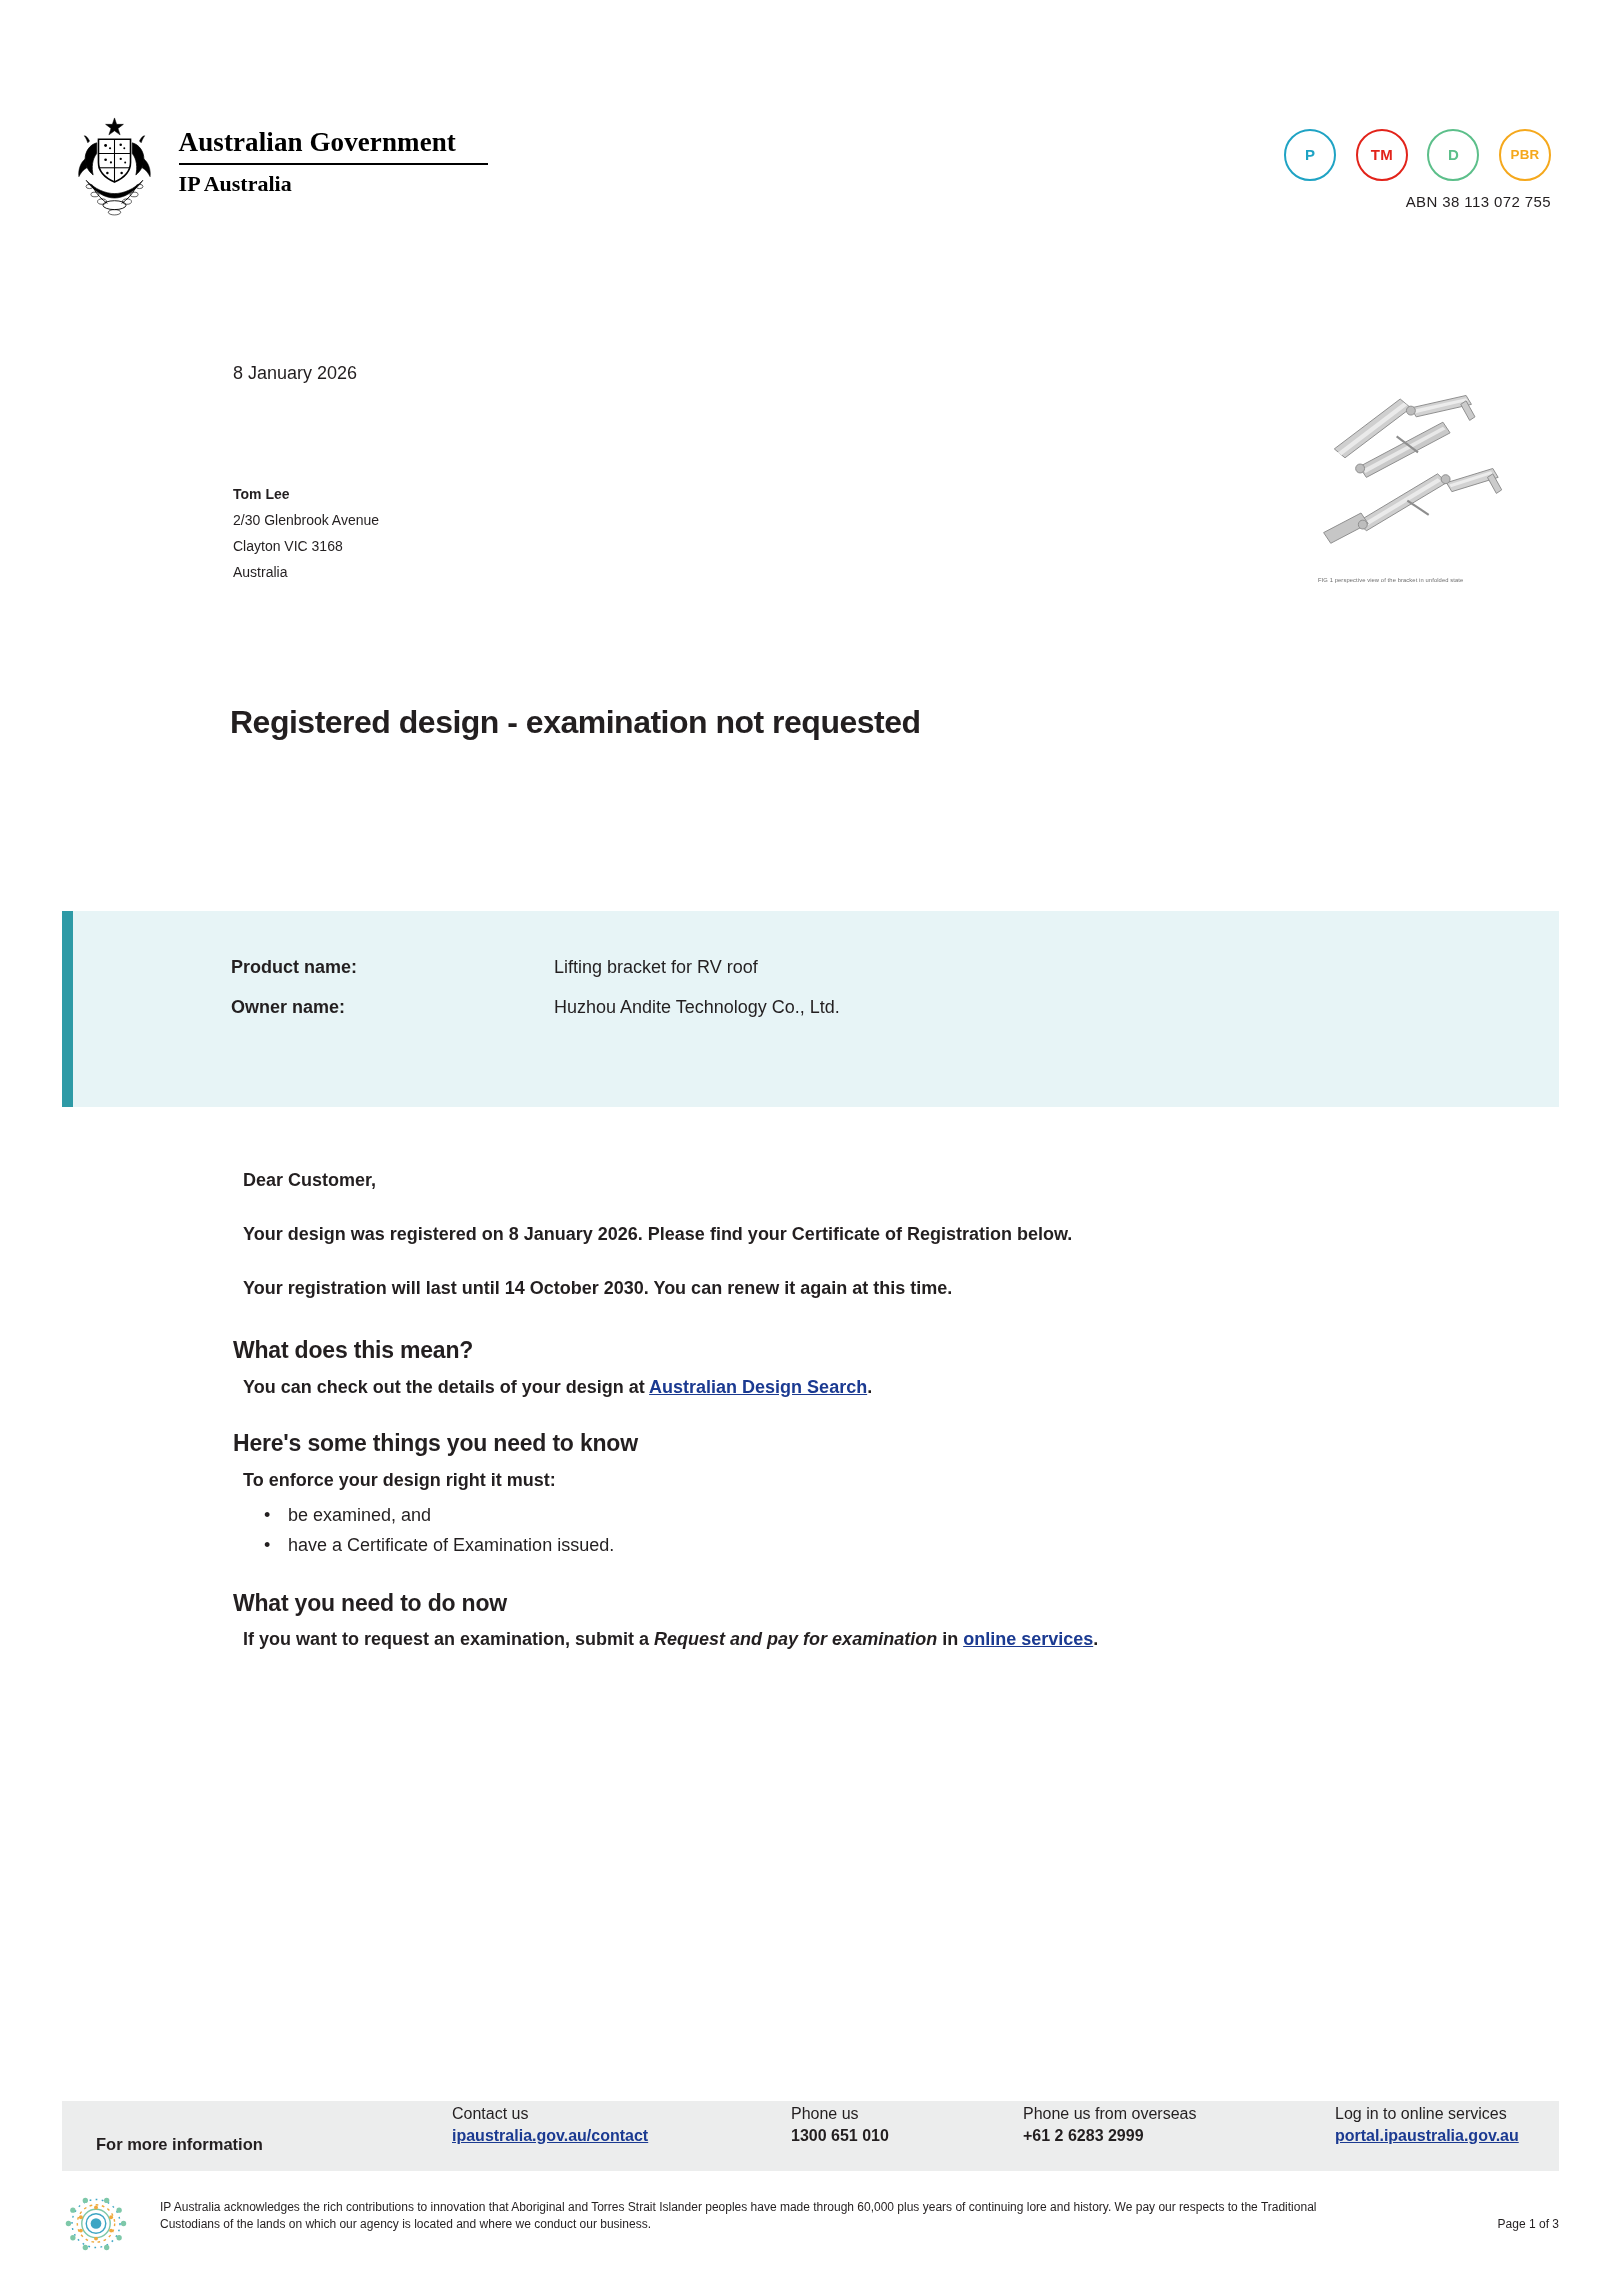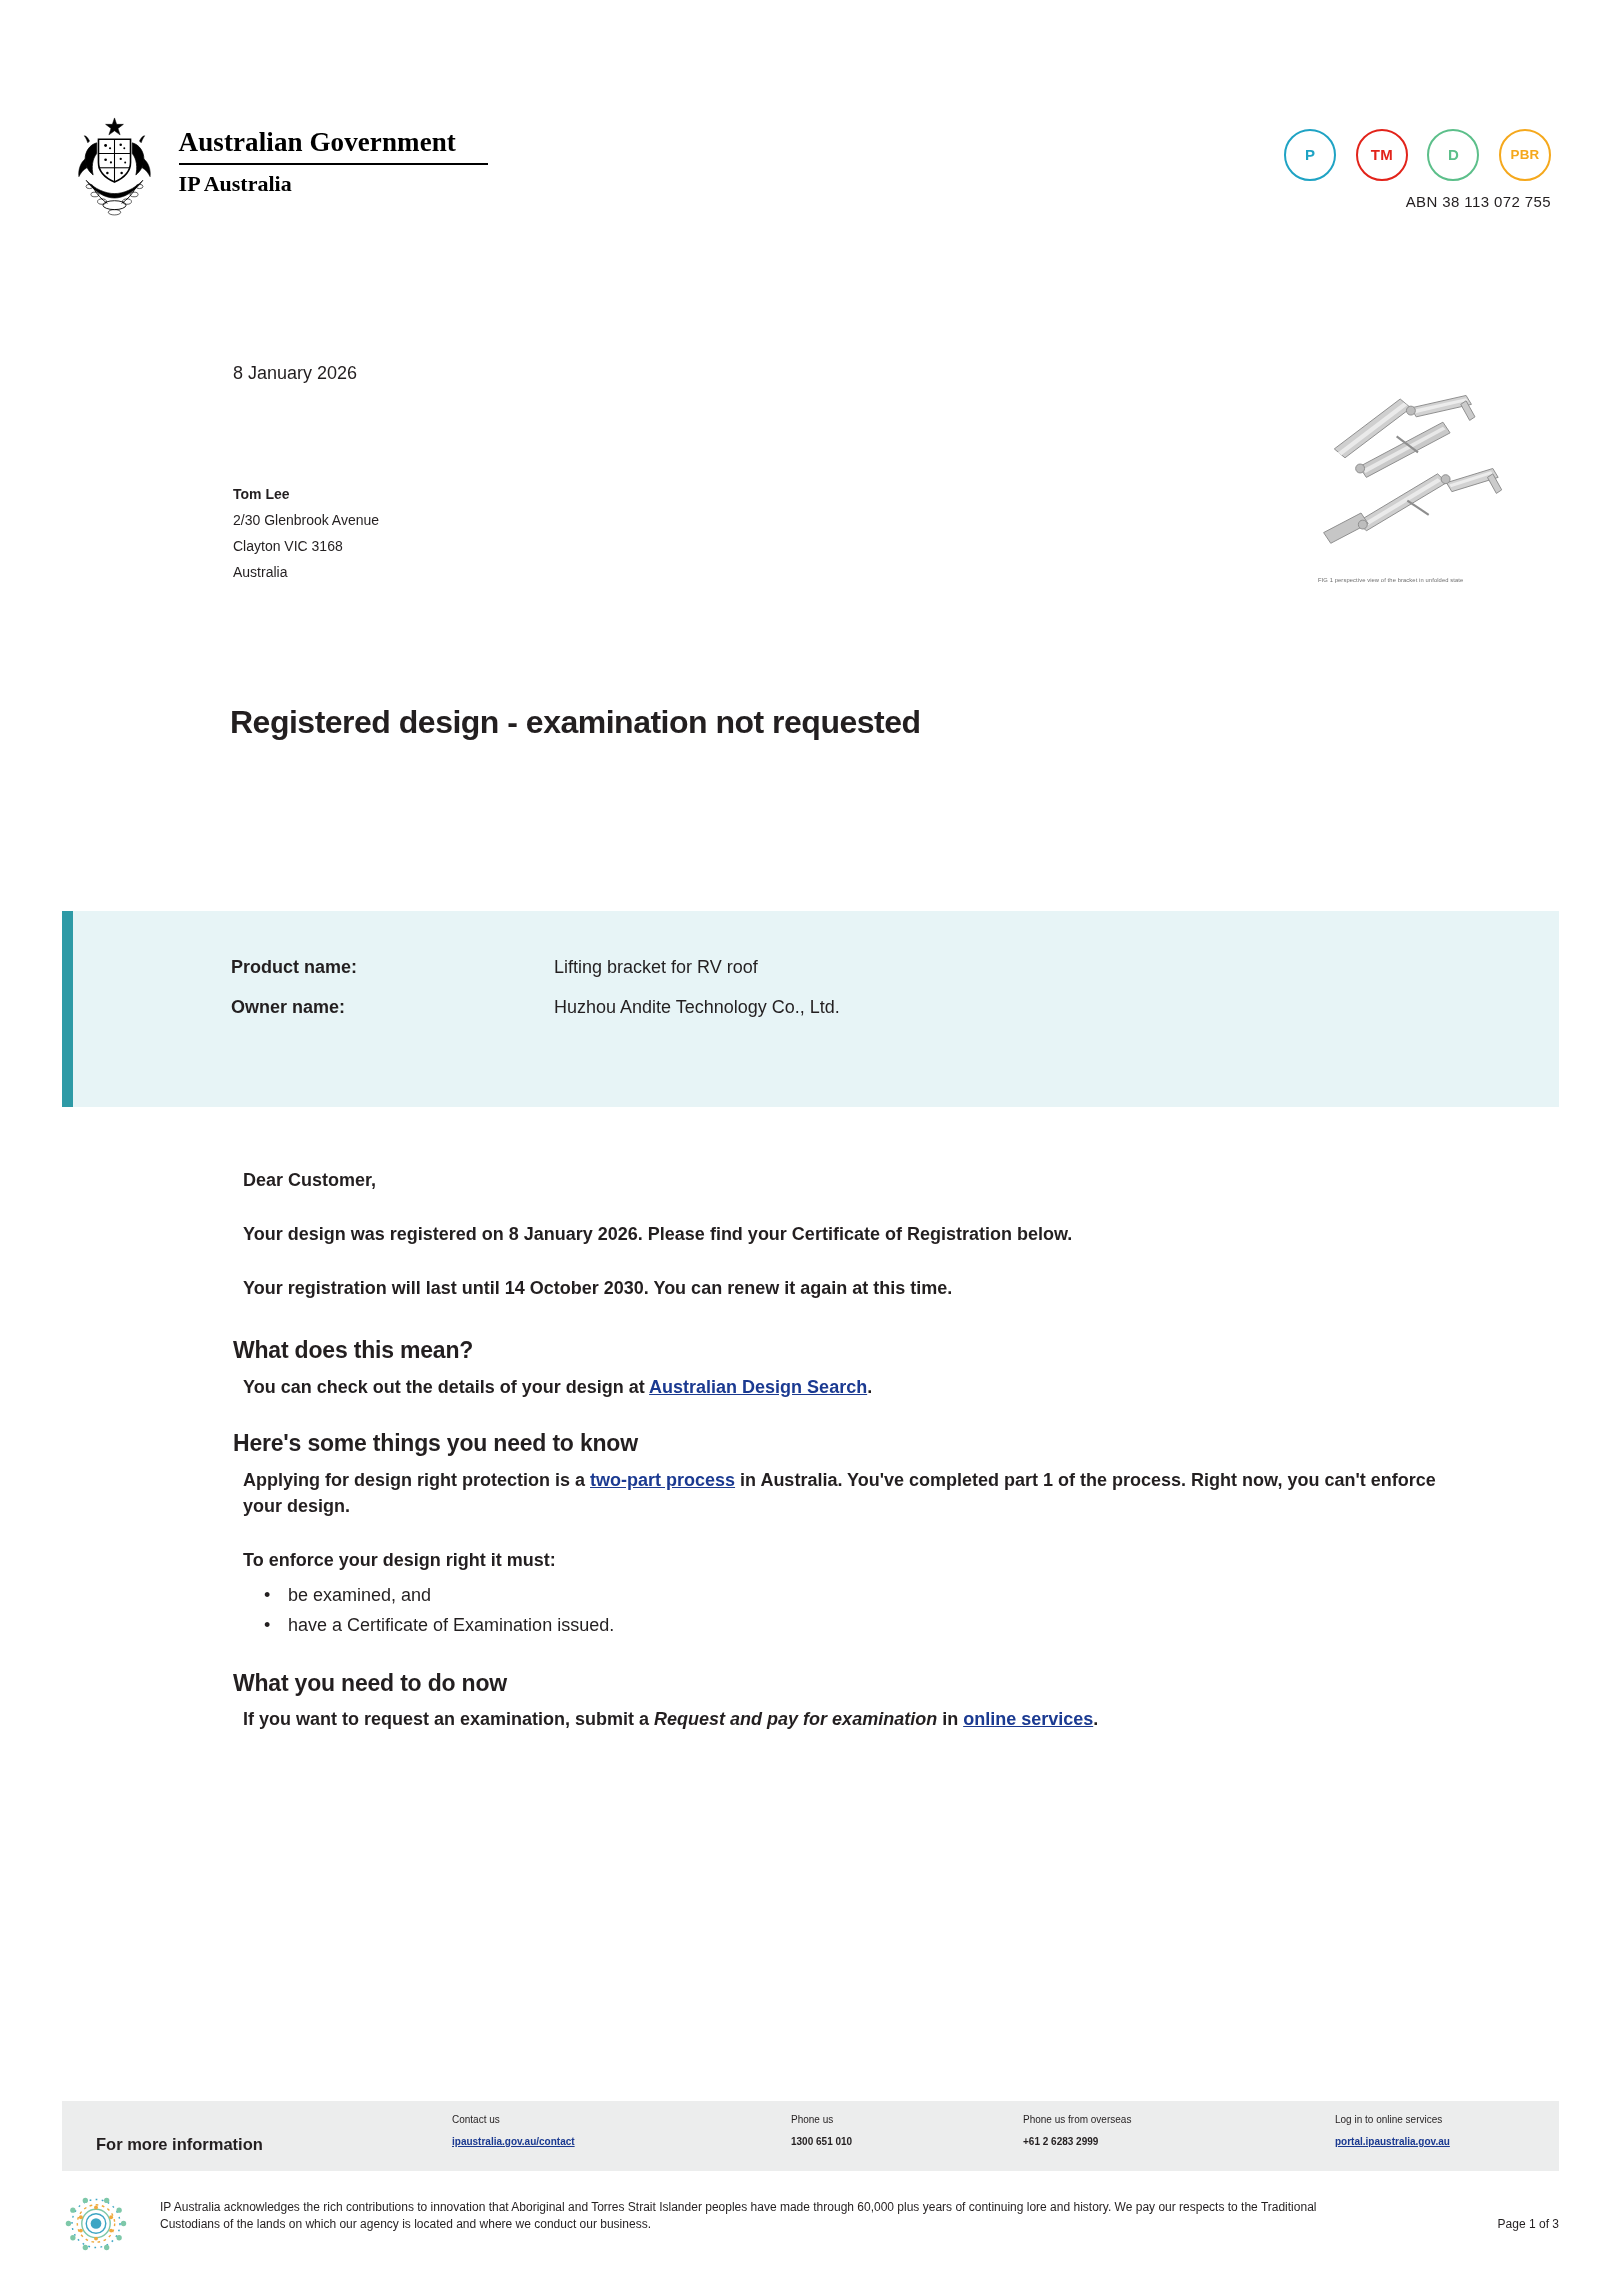--- a/index.html
+++ b/index.html
@@ -230,22 +230,22 @@
   .footer-bar .fmi {
     position: absolute;
     left: 34px;
     top: 34px;
     font-size: 16.5px;
     font-weight: bold;
     color: #231f20;
   }
   .fcol {
     position: absolute;
-    top: 8px;
-    font-size: 10px;
+    top: 2px;
+    font-size: 16px;
     line-height: 22px;
     color: #231f20;
   }
   .fcol .t1 { }
   .fcol .t2 { font-weight: bold; }
   .fcol a, .fcol .link {
     color: #1b3a91;
     text-decoration: underline;
     font-weight: bold;
   }
@@ -419,21 +419,20 @@
     <p>Dear Customer,</p>
 
     <p><span>Your design was registered on </span><b>8 January 2026</b><span>. Please find your Certificate of Registration below.</span></p>
 
     <p><span>Your registration will last until </span><b>14 October 2030</b><span>. You can renew it again at this time.</span></p>
 
     <h2 class="first">What does this mean?</h2>
     <p><span>You can check out the details of your design at </span><a href="#">Australian Design Search</a><span>.</span></p>
 
     <h2>Here's some things you need to know</h2>
-    <p><span>Applying for design right protection is a </span><a href="#">two-part process</a><span> in Australia. You've completed part 1 of the process. Right now, you can't enforce your design.</span></p>
 
     <p class="nomargin"><span>To enforce your design right it </span><b>must</b><span>:</span></p>
     <ul>
       <li>be examined, and</li>
       <li>have a Certificate of Examination issued.</li>
     </ul>
 
     <h2>What you need to do now</h2>
     <p><span>If you want to request an examination, submit a </span><em>Request and pay for examination</em><span> in </span><a href="#">online services</a><span>.</span></p>
   </div>

